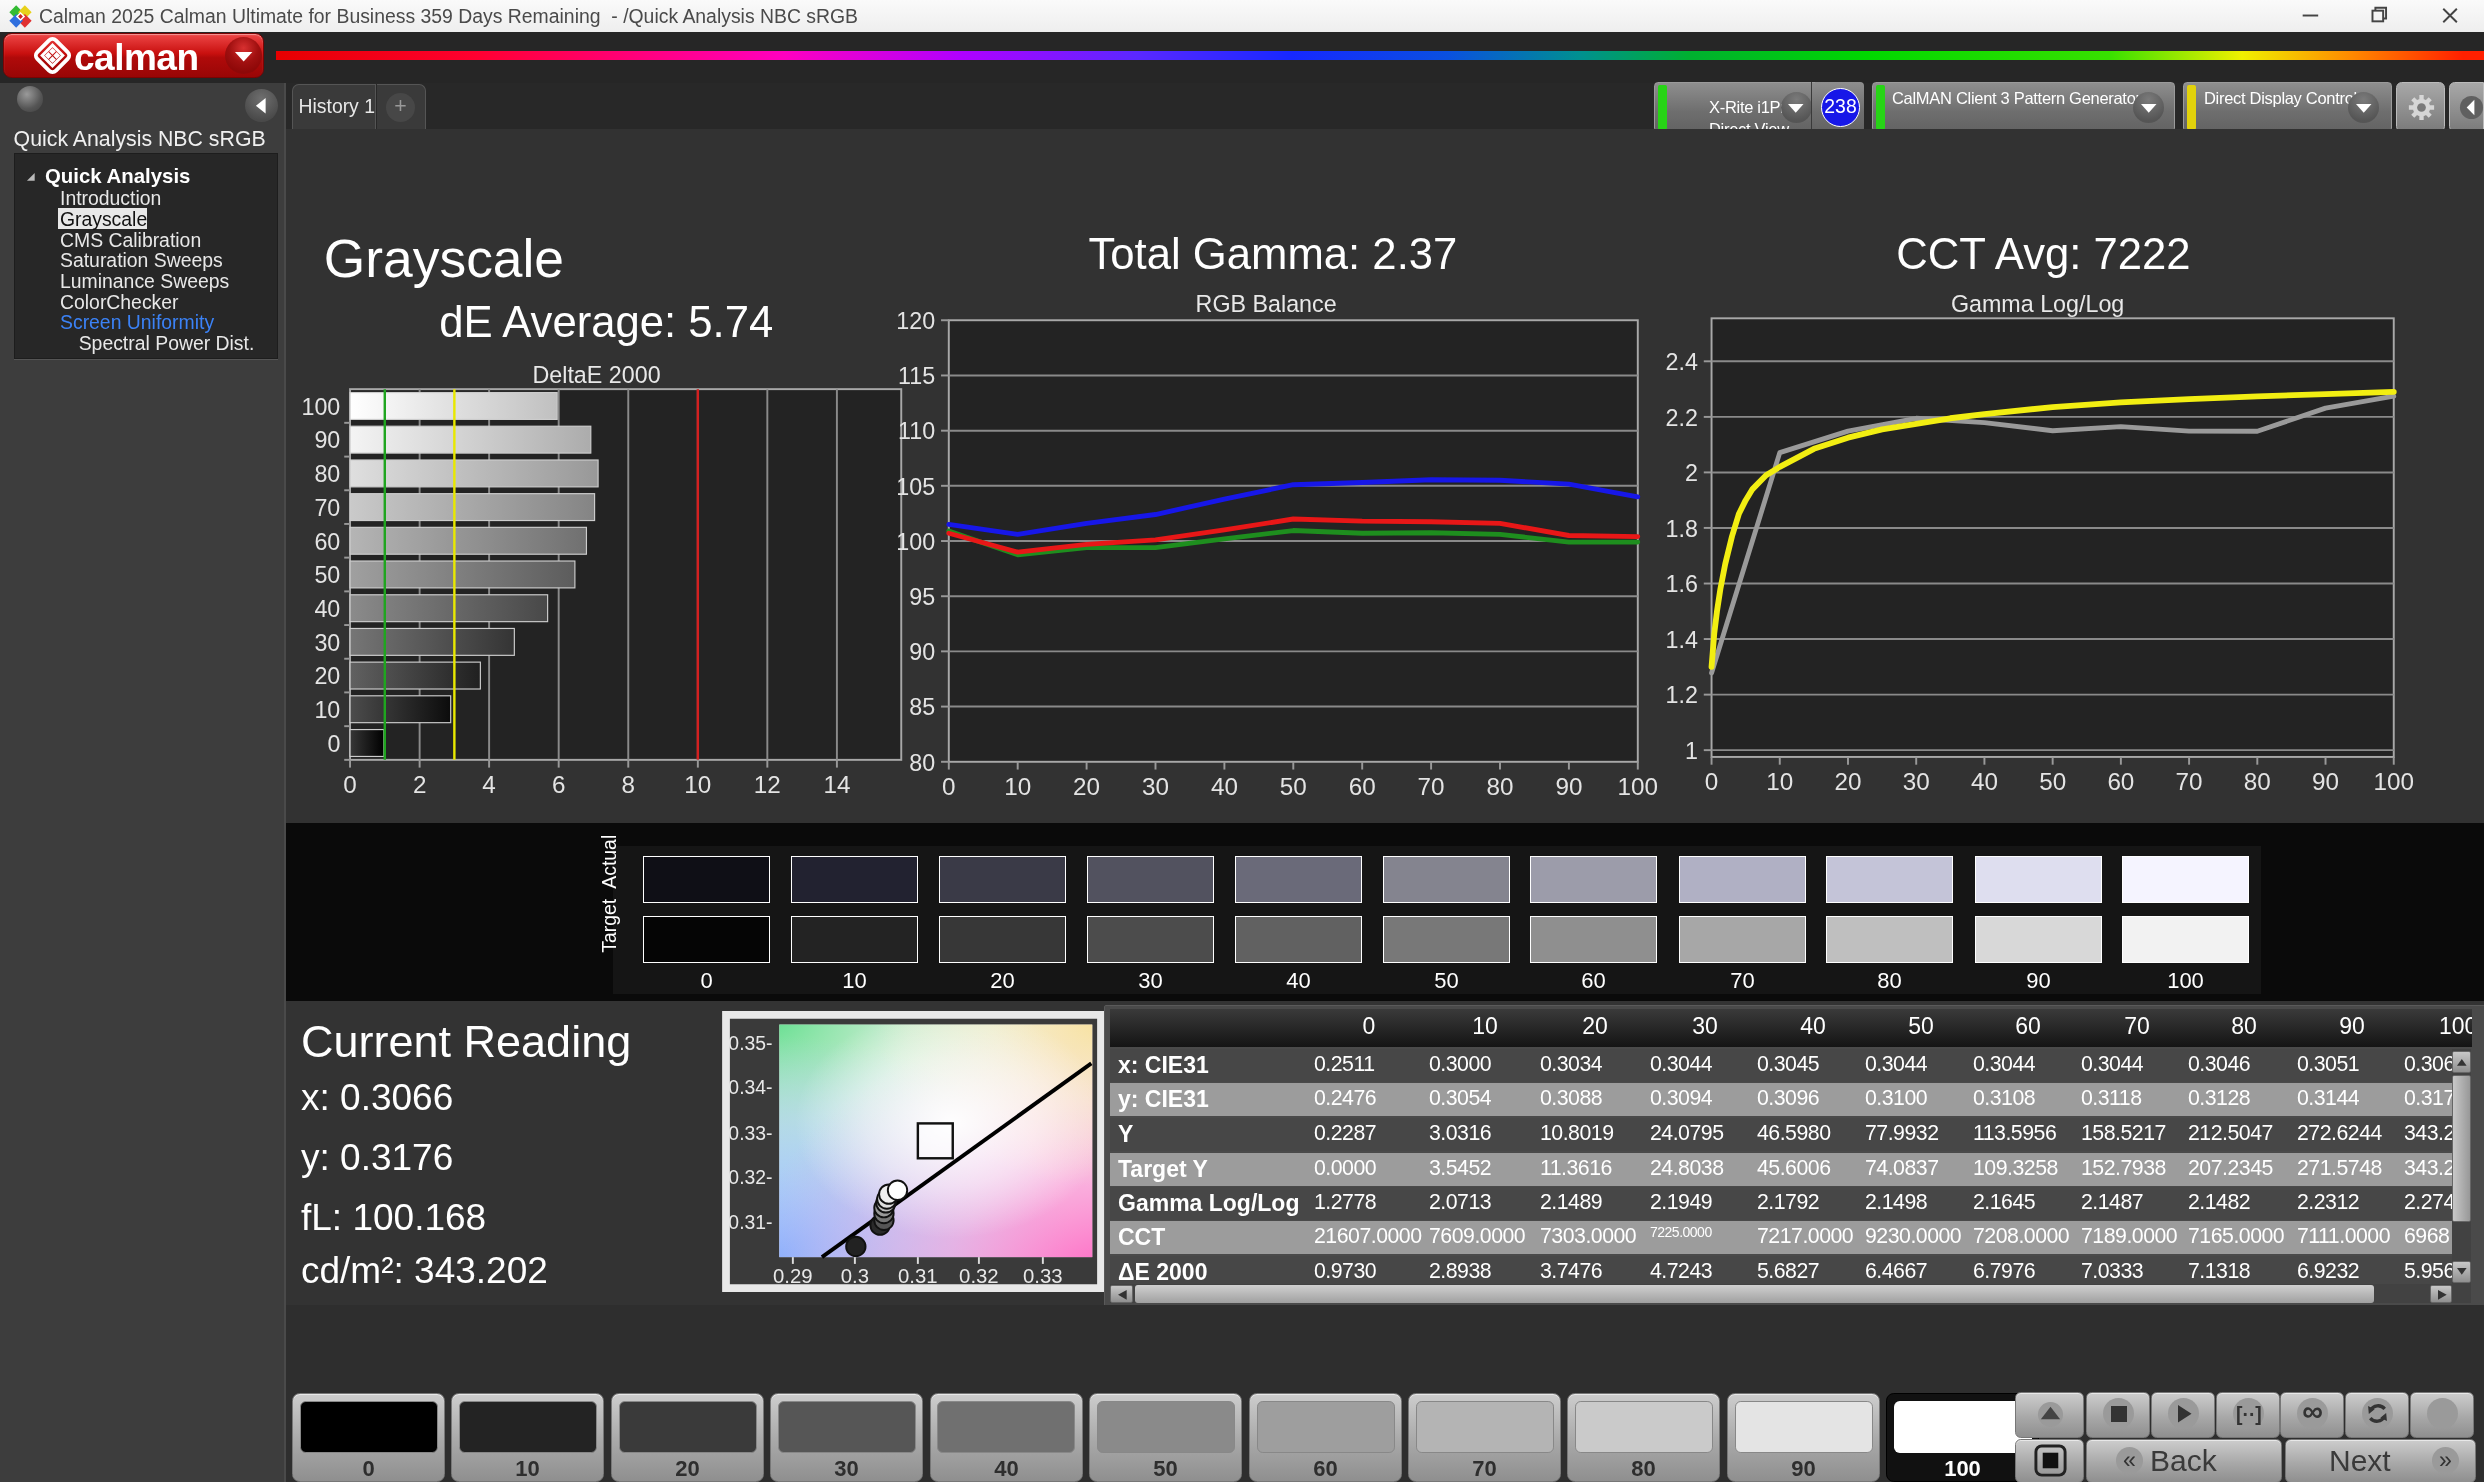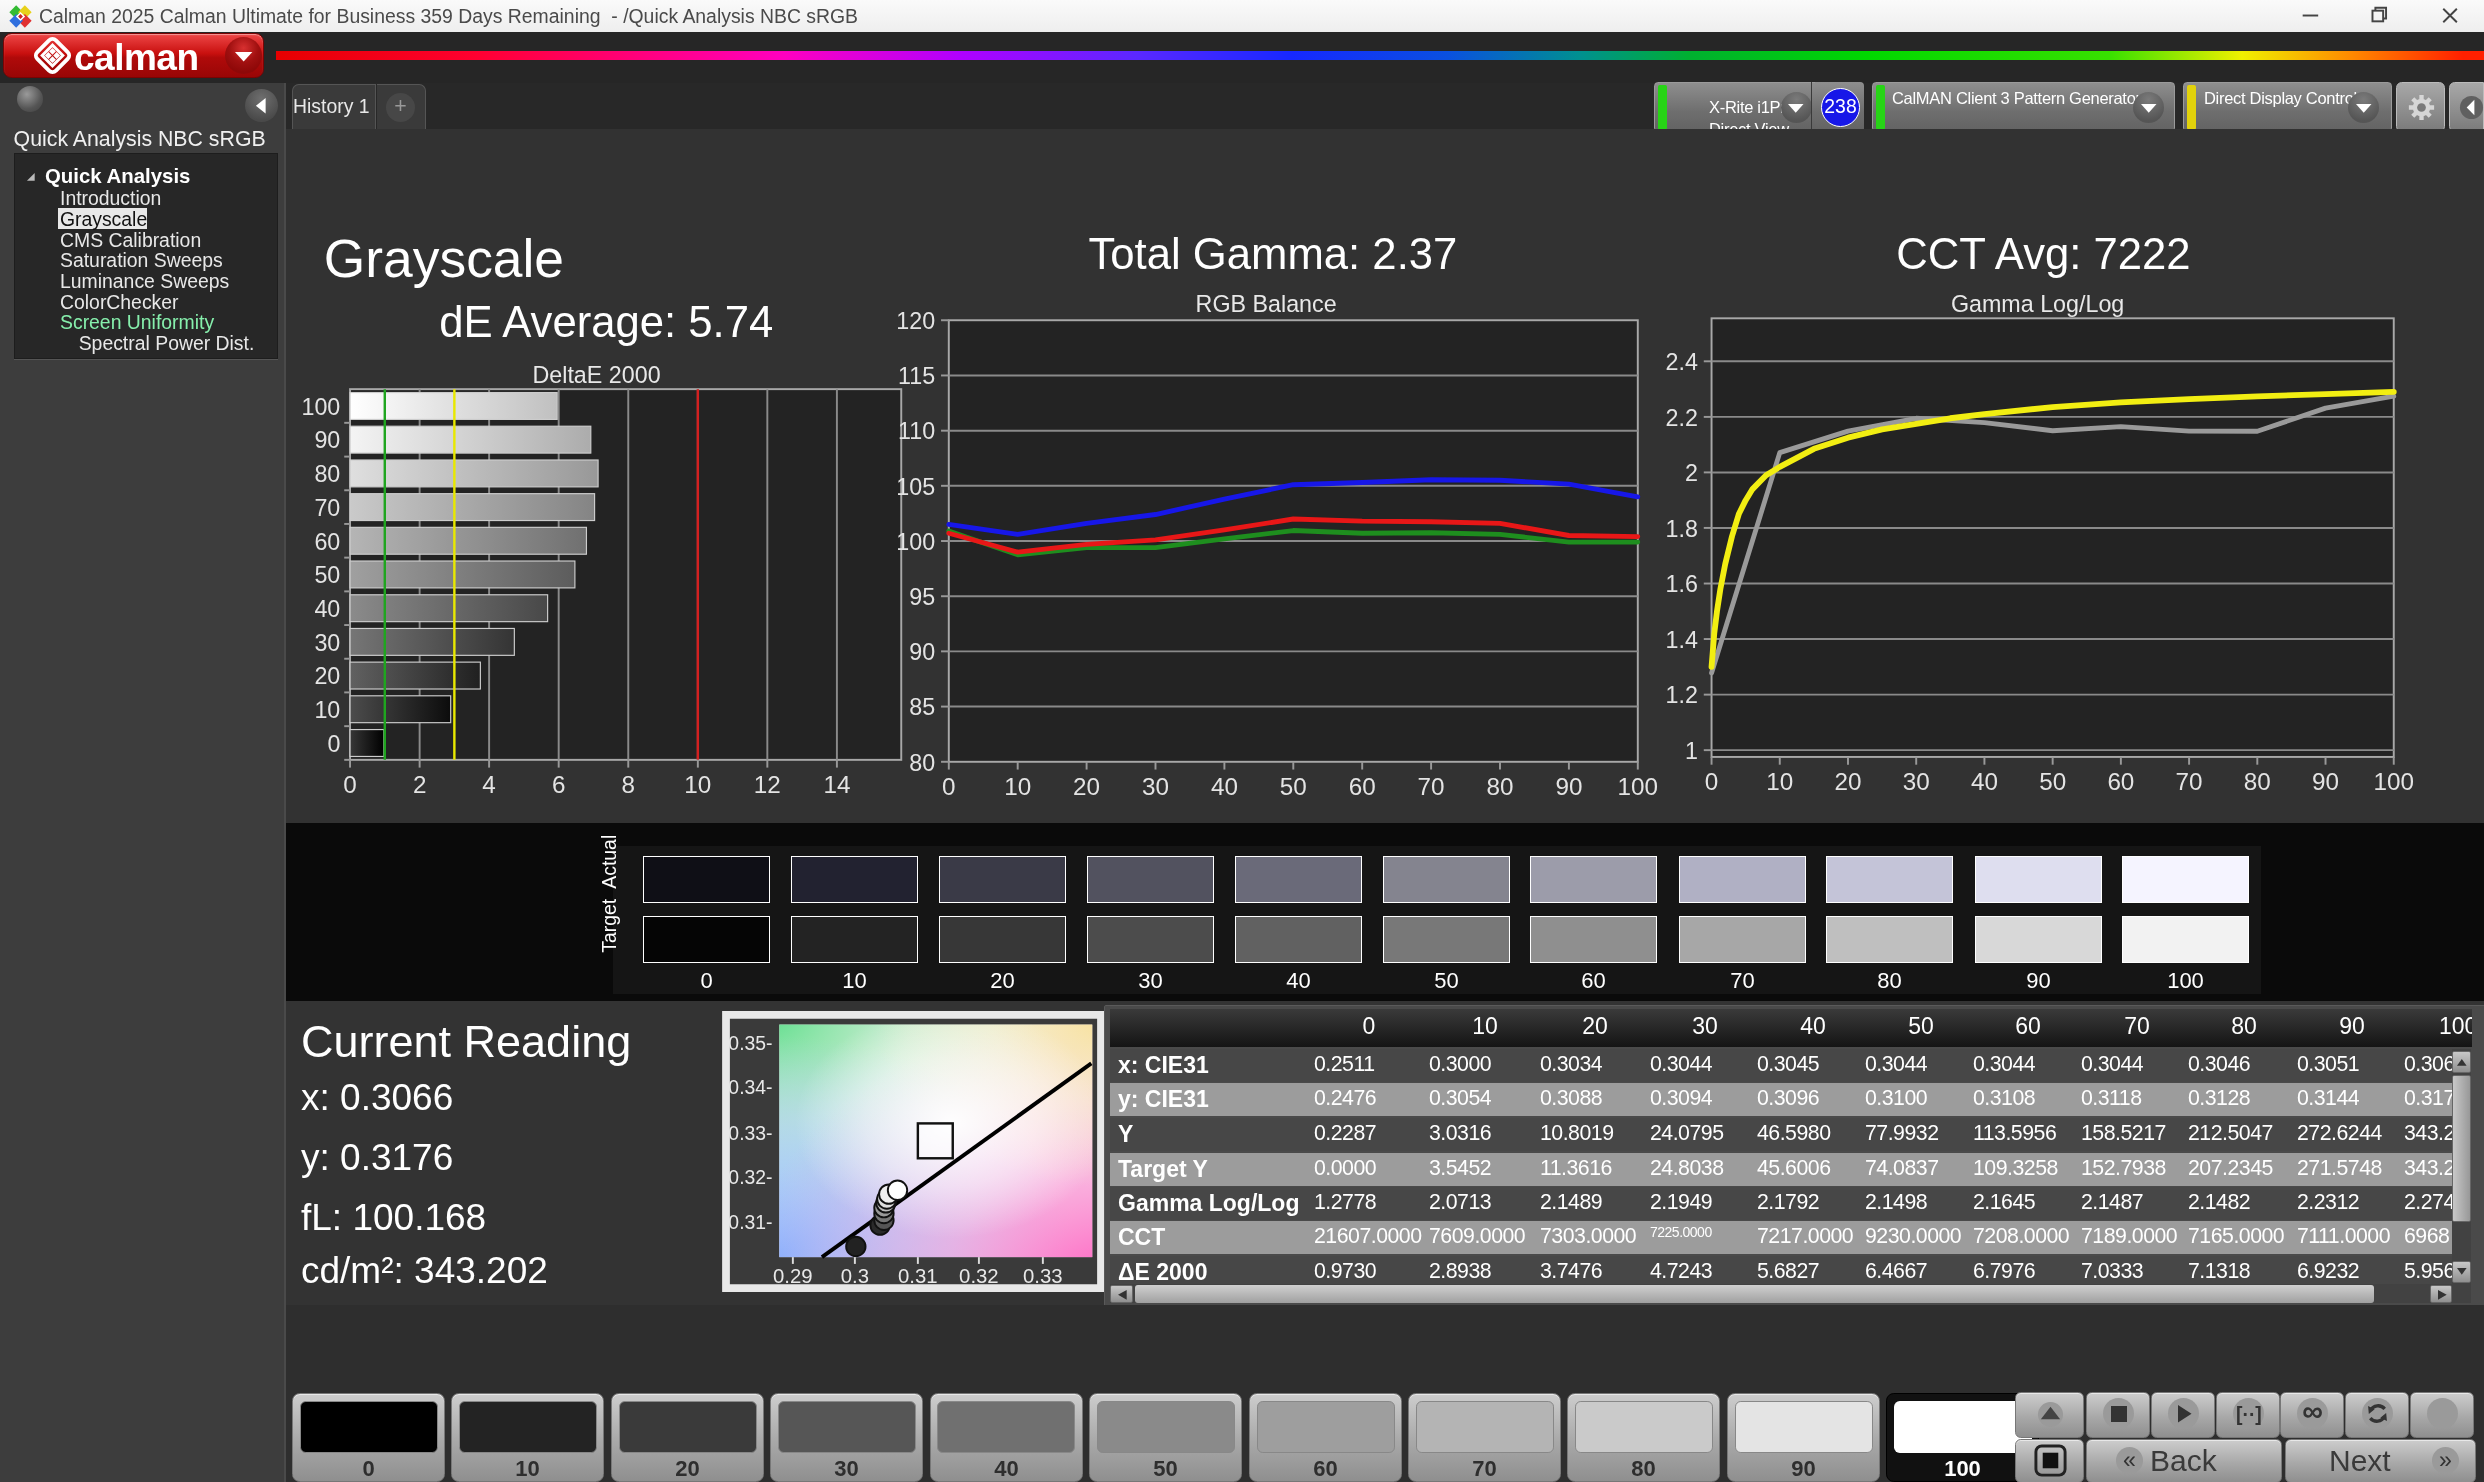--- a/index.html
+++ b/index.html
@@ -101,23 +101,23 @@
 <svg class="abs" style="left:25px;top:171px" width="11.6" height="11.6" viewBox="0 0 12 12">
     <path d="M10 2 L10 10 L2 10 Z" fill="#bbb"></path>
   </svg>
 <div class="abs" style="left:45px;top:165px;width:213px;height:21.3px;color:#fff;font-size:20.4px;font-weight:bold;">Quick Analysis</div>
 <div class="abs" style="left:60px;top:187px;width:213px;height:21.3px;color:#e8e8e8;font-size:19.4px;">Introduction</div>
 <div class="abs" style="left:58px;top:208px;width:89px;height:21.3px;background:#e8e8e8;color:#111;font-size:19.4px;padding-left:1.9px;">Grayscale</div>
 <div class="abs" style="left:60px;top:229px;width:213px;height:21.3px;color:#e8e8e8;font-size:19.4px;">CMS Calibration</div>
 <div class="abs" style="left:60px;top:249px;width:213px;height:21.3px;color:#e8e8e8;font-size:19.4px;">Saturation Sweeps</div>
 <div class="abs" style="left:60px;top:270px;width:213px;height:21.3px;color:#e8e8e8;font-size:19.4px;">Luminance Sweeps</div>
 <div class="abs" style="left:60px;top:291px;width:213px;height:21.3px;color:#e8e8e8;font-size:19.4px;">ColorChecker</div>
-<div class="abs" style="left:60px;top:311px;width:213px;height:21.3px;color:#86efac;font-size:19.4px;">Screen Uniformity</div>
+<div class="abs" style="left:60px;top:311px;width:213px;height:21.3px;color:#3b82f6;font-size:19.4px;">Screen Uniformity</div>
 <div class="abs" style="left:60px;top:332px;width:213px;height:21.3px;color:#e8e8e8;font-size:19.4px;text-align:center;">Spectral Power Dist.</div>
-<div class="abs" style="left:292px;top:84px;width:84px;height:45px;background:#3a3a3a;border:1px solid #555;border-bottom:none;border-radius:6.8px 0 0 0;color:#e8e8e8;font-size:19.4px;line-height:43px;text-align:left;">History 1</div>
+<div class="abs" style="left:292px;top:84px;width:84px;height:45px;background:#3a3a3a;border:1px solid #555;border-bottom:none;border-radius:6.8px 0 0 0;color:#e8e8e8;font-size:19.4px;line-height:43px;text-align:right;">History 1</div>
 <div class="abs" style="left:377px;top:84px;width:49px;height:45px;background:#3a3a3a;border:1px solid #555;border-left:none;border-bottom:none;border-radius:0 6.8px 0 0;"></div>
 <div class="abs" style="left:386px;top:93px;width:29px;height:29px;background:#474747;border-radius:50%;color:#999;font-size:21.3px;line-height:27px;text-align:center;">+</div>
 <div class="abs" style="left:286px;top:129px;width:2198px;height:694px;background:#323232;"></div>
 <svg class="abs" style="left:286px;top:129px" width="2198" height="694" viewBox="0 0 2265 715" font-family="Liberation Sans,sans-serif">
     <defs>
       <linearGradient id="bg0" x1="0" y1="0" x2="1" y2="0">
         <stop offset="0" stop-color="rgb(255,255,255)"></stop>
         <stop offset="1" stop-color="rgb(192,192,192)"></stop>
       </linearGradient>
       <linearGradient id="bg1" x1="0" y1="0" x2="1" y2="0">

